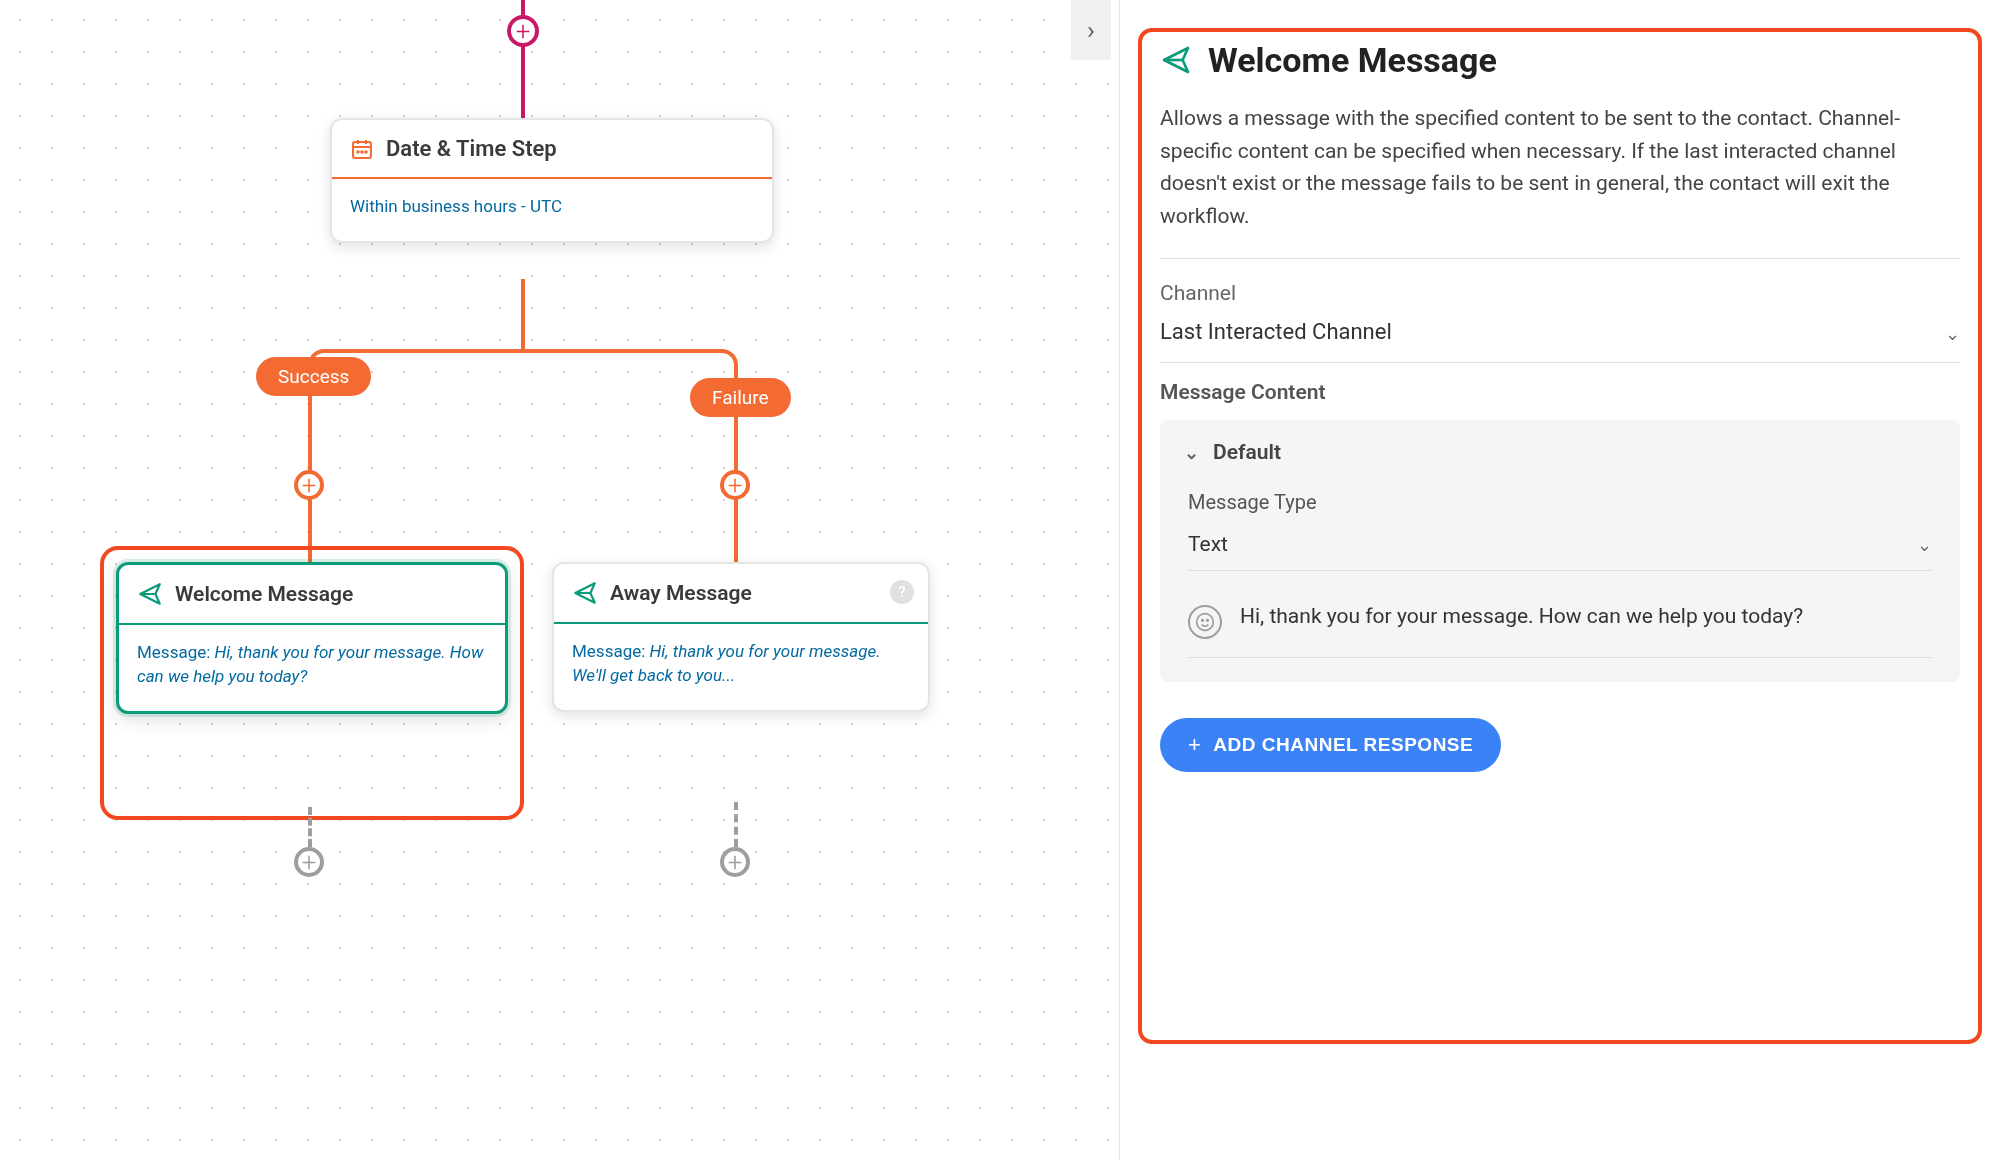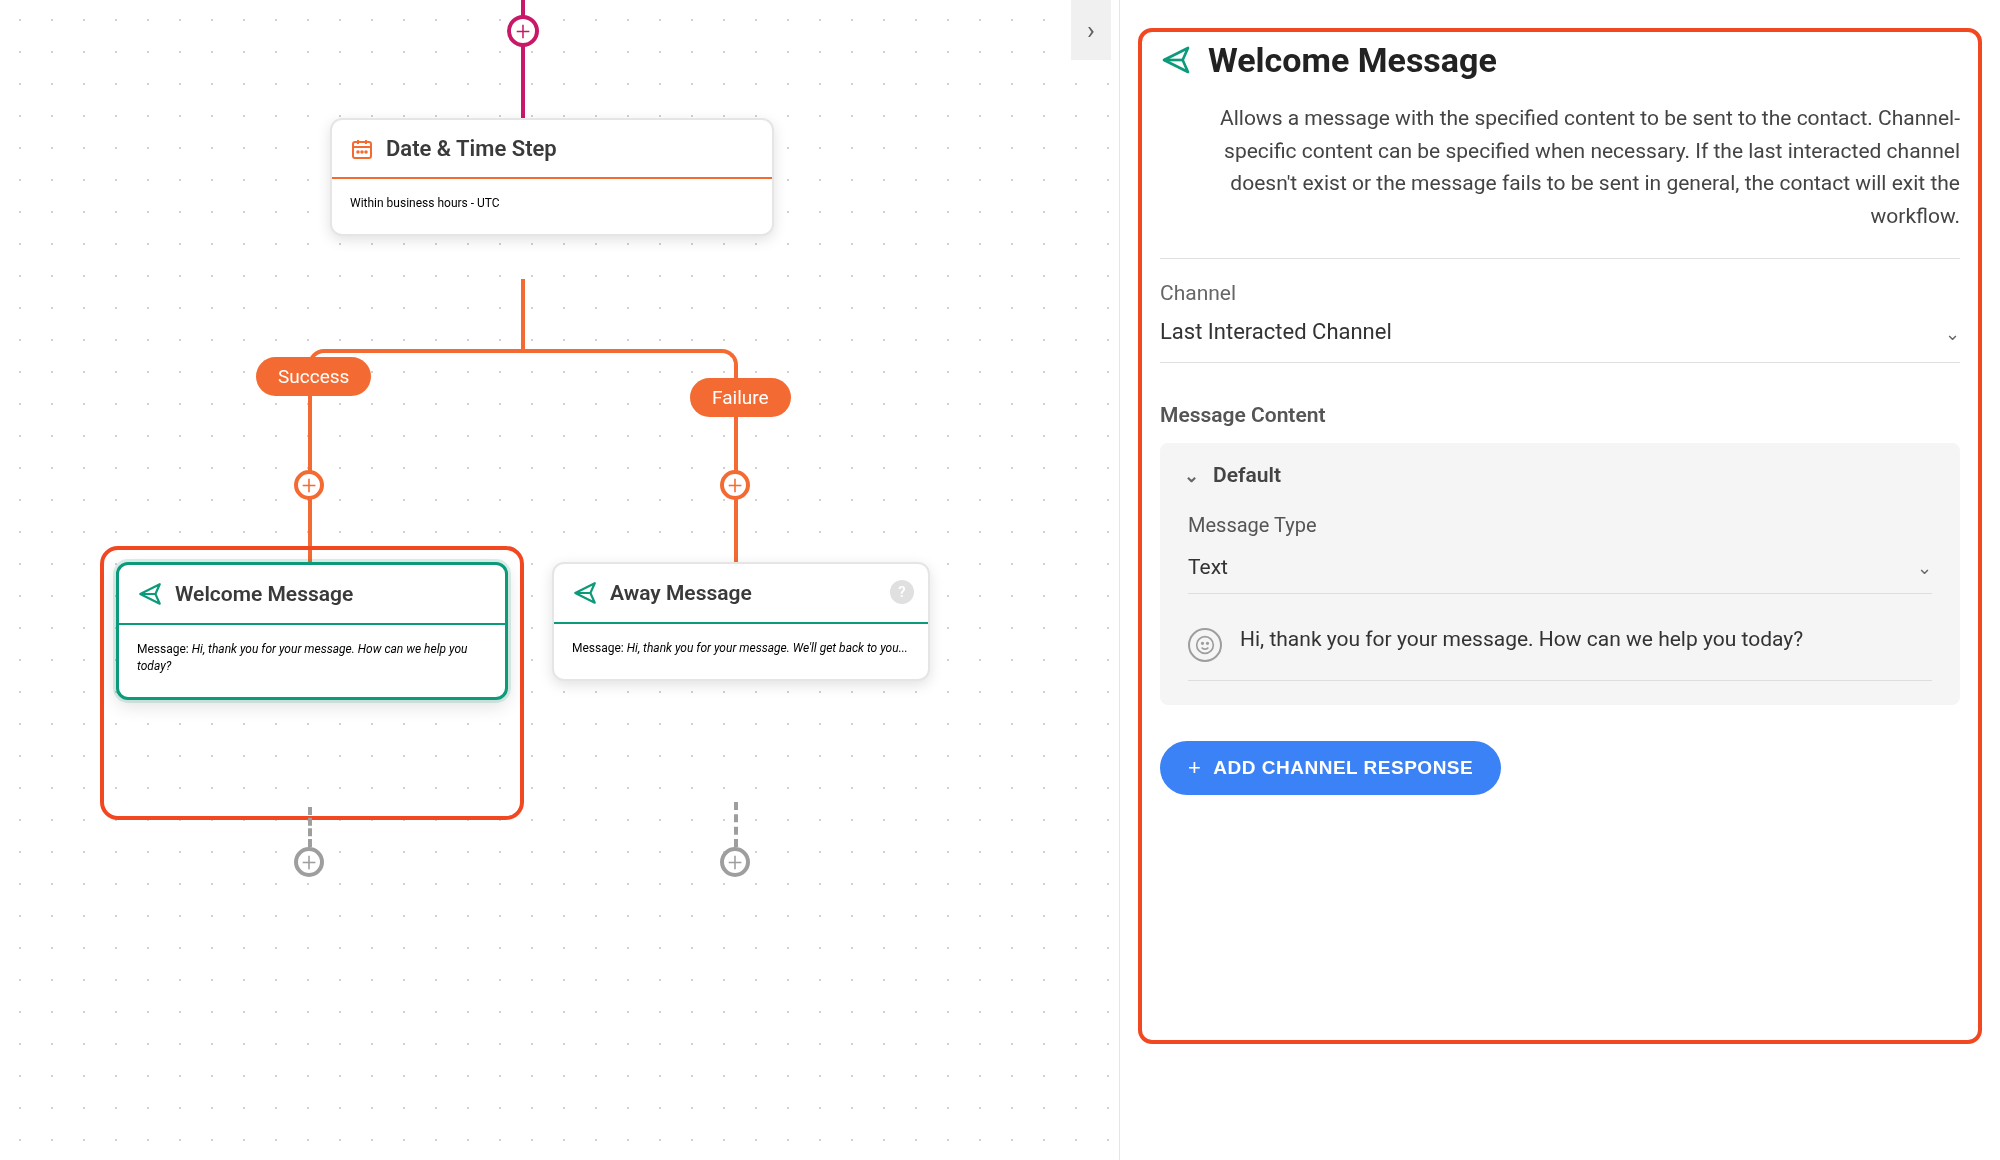--- a/index.html
+++ b/index.html
@@ -87,22 +87,22 @@
 .node-header {
   display: flex;
   align-items: center;
   gap: 12px;
   padding: 16px 18px;
   font-weight: 600;
   color: #3a3a3a;
 }
 .node-body {
   padding: 16px 18px 22px 18px;
-  color: #000000;
-  font-size: 12px;
+  color: #0369a1;
+  font-size: 17px;
   line-height: 1.4;
 }
 .node-body .msg-label { font-weight: 400; }
 .node-body .msg-text { font-style: italic; }
 
 .date-card {
   top: 118px;
   left: 330px;
   width: 444px;
 }
@@ -262,21 +262,20 @@
 .panel-title h1 {
   font-size:34px;
   font-weight:700;
   color:#222;
 }
 .panel-desc {
   font-size:21px;
   line-height:1.55;
   color:#444;
   margin-bottom:26px;
-  text-align:right;
 }
 .sep {
   height:1px;
   background:#e0e0e0;
   margin:6px 0 22px 0;
 }
 .field-label {
   font-size:21px;
   color:#666;
   margin-bottom:8px;
@@ -294,21 +293,21 @@
   color:#333;
 }
 .chevron {
   color:#666;
   font-size:18px;
 }
 .section-heading {
   font-size:21px;
   font-weight:600;
   color:#555;
-  margin-top:40px;
+  margin-top:17px;
   margin-bottom:16px;
 }
 .msg-content-box {
   background:#f5f5f5;
   border-radius:8px;
   padding:0 0 24px 0;
 }
 .collapse-header {
   display:flex;
   align-items:center;

